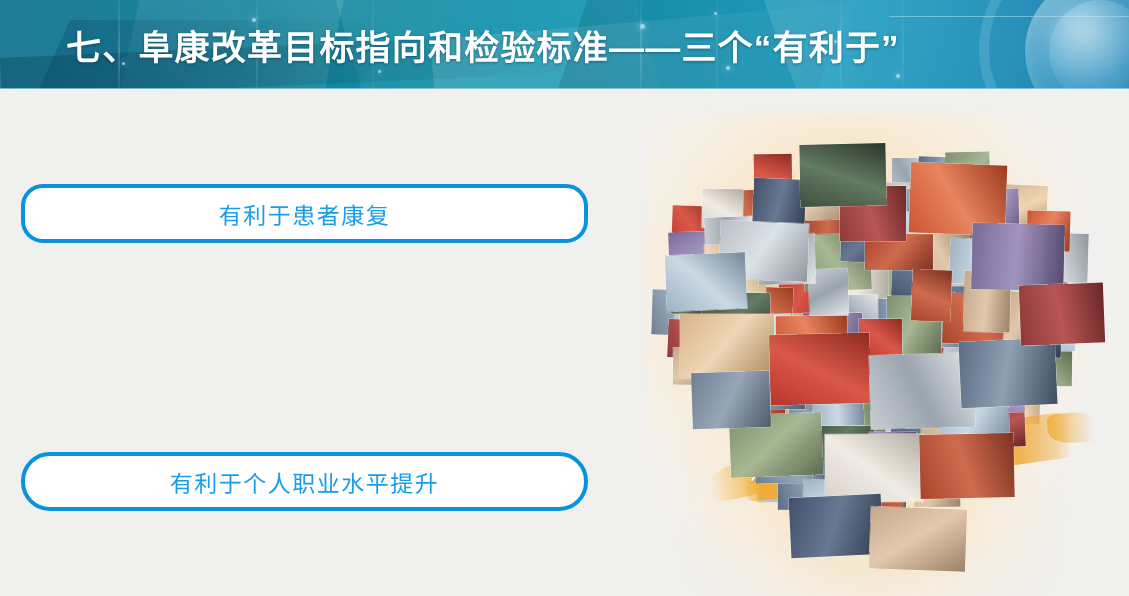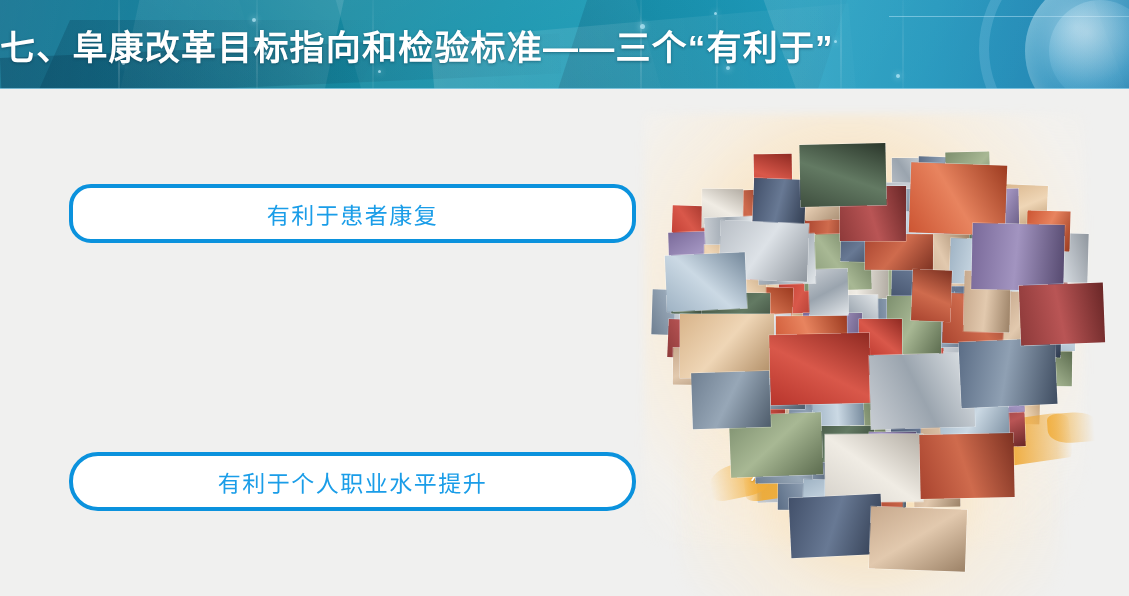--- a/index.html
+++ b/index.html
@@ -144,20 +144,21 @@
     background: rgba(200,238,255,0.45);
   }
 
   .banner-title {
     position: absolute;
     left: 0; top: 0;
     width: 1129px;
     height: 89px;
     display: flex;
     align-items: center;
+    padding-left: 66px;
     box-sizing: border-box;
     color: #ffffff;
     font-size: 35px;
     font-weight: bold;
     letter-spacing: 1.2px;
     white-space: nowrap;
     text-shadow: 0 1px 3px rgba(0,40,60,0.45);
     z-index: 5;
   }
 
@@ -192,21 +193,20 @@
     background: #ffffff;
     border: 4px solid #0b92dd;
     border-radius: 22px;
     display: flex;
     align-items: center;
     justify-content: center;
     color: #1a9de8;
     font-size: 23px;
     letter-spacing: 1.5px;
     white-space: nowrap;
-    margin-left: 48px;
   }
   .pill-1 { top: 184px; }
   .pill-2 { top: 318px; }
   .pill-3 { top: 452px; border-radius: 29px; }
 
   
   .collage {
     position: absolute;
     left: 620px;
     top: 104px;

